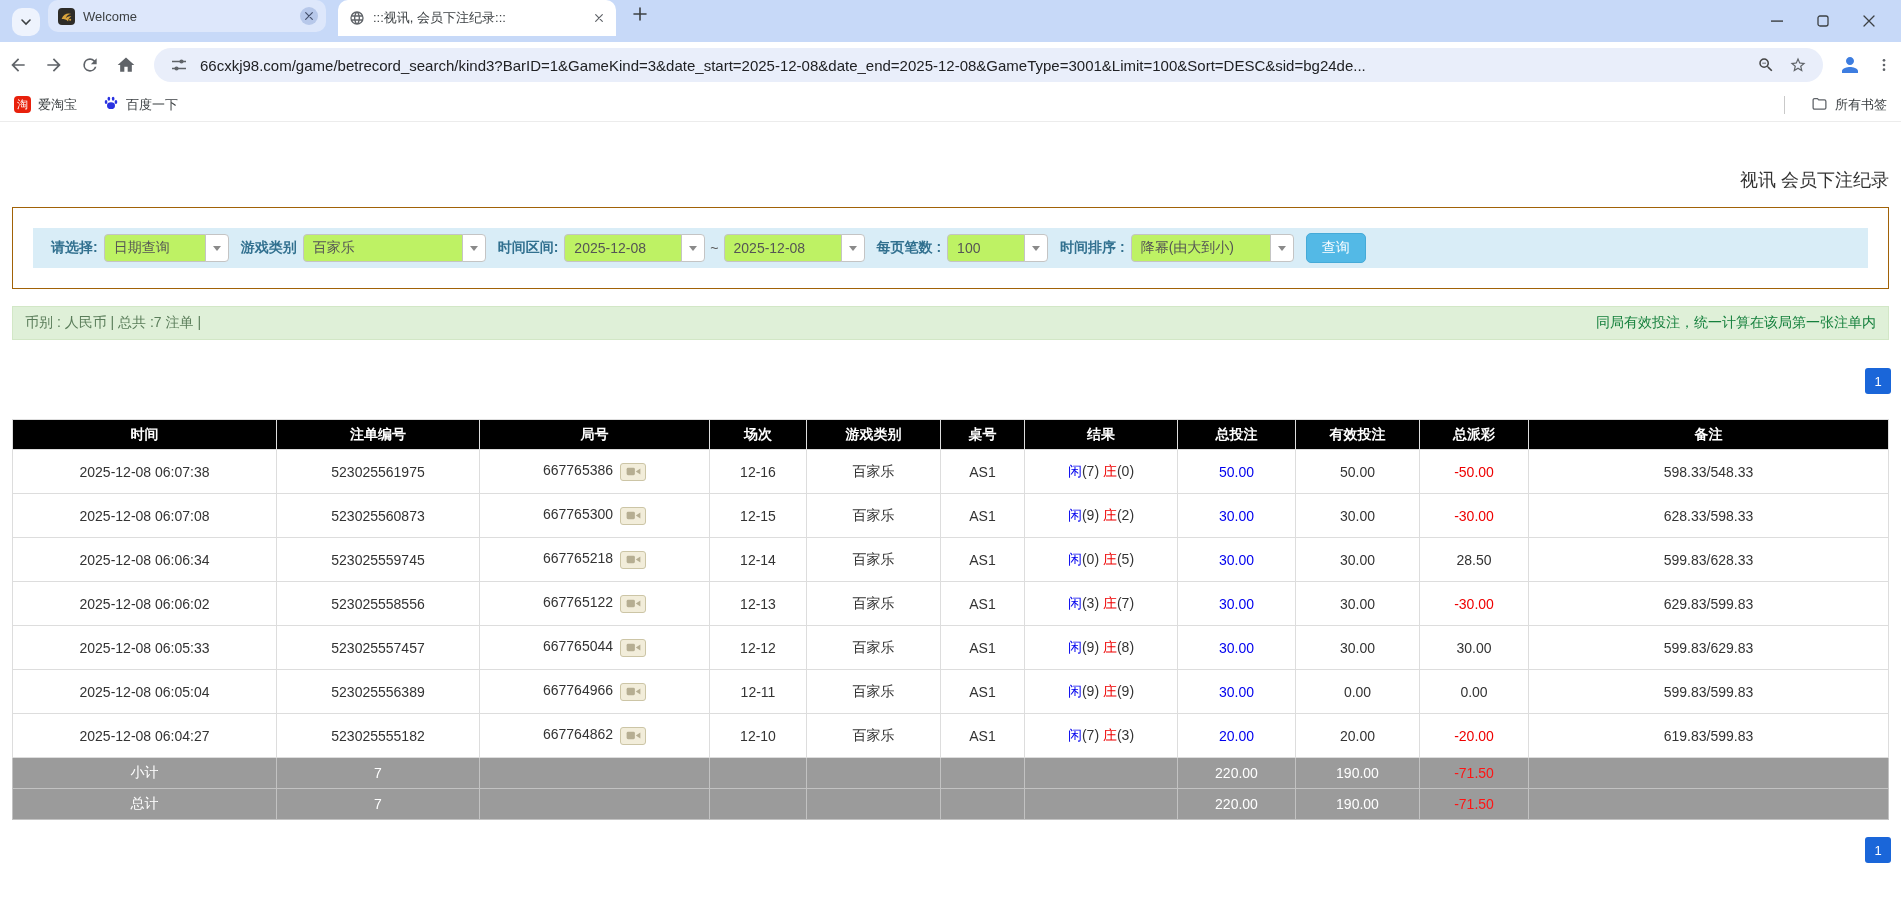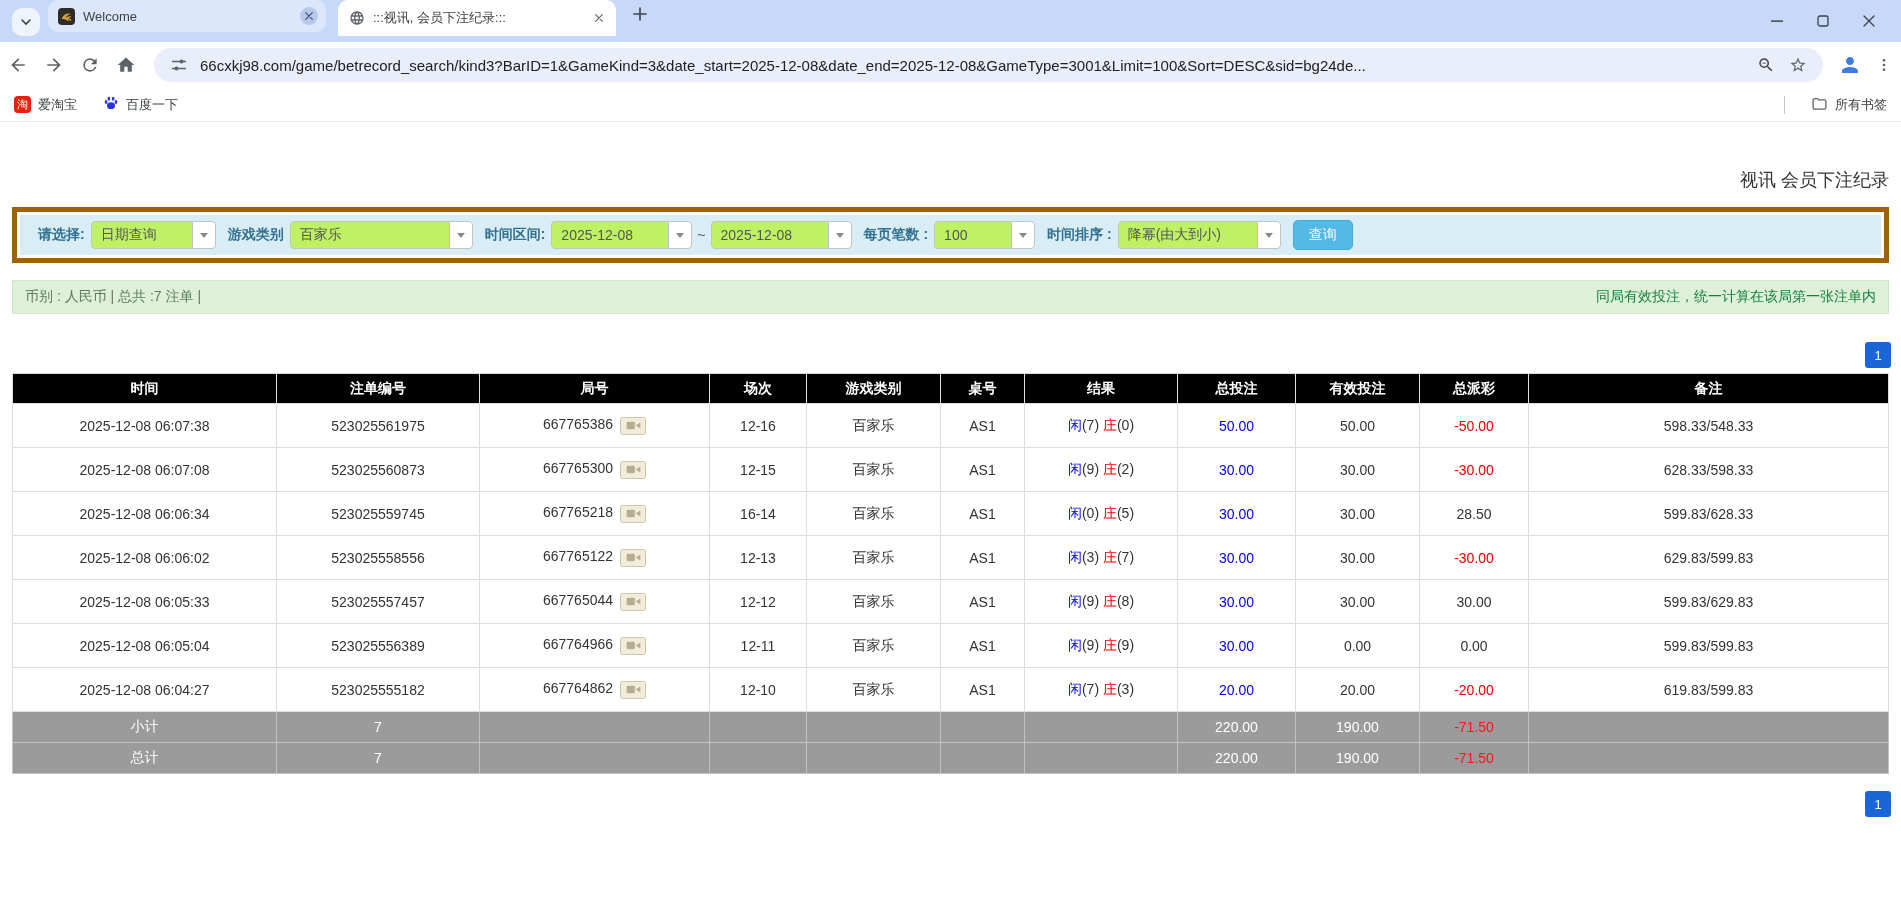--- a/index.html
+++ b/index.html
@@ -30,42 +30,42 @@
   .bookmarks{height:34px;background:#fff;display:flex;align-items:center;padding:0 14px;gap:26px;border-bottom:1px solid #ececec;}
   .bm{display:flex;align-items:center;gap:7px;font-size:13px;color:#3c4043;cursor:pointer;white-space:nowrap;}
   .bm-taobao-ico{width:17px;height:17px;background:#e8200c;color:#fff;font-size:11px;border-radius:4px;display:flex;align-items:center;justify-content:center;}
   .bm-spacer{flex:1;}
   .bm-divider{width:1px;height:18px;background:#c9c9c9;}
 
   
   .page{padding:0 12px;}
   .page-title{font-size:18px;font-weight:400;color:#333;margin:46px 0 0 2px;text-align:right;}
 
-  .filter-panel{margin-top:15px;border:5px solid #a16207;background:#fff;padding:3px;}
+  .filter-panel{margin-top:15px;border:1px solid #a16207;background:#fff;padding:20px;}
   .filter-bar{background:#d9edf7;height:40px;display:flex;align-items:center;padding:0 6px;}
   .flabel{color:#31708f;font-weight:bold;font-size:14px;margin:0 6px 0 12px;white-space:nowrap;}
   .combo{display:flex;height:28px;}
   .combo input{height:28px;border:1px solid #c4c4c4;border-radius:4px 0 0 4px;padding:0 9px;font-size:14px;color:#555;background:#bef264;outline:none;}
   .combo-arrow{width:24px;height:28px;border:1px solid #c4c4c4;margin-left:-1px;border-radius:0 4px 4px 0;background:#fff;display:flex;align-items:center;justify-content:center;cursor:pointer;}
   .tri{width:0;height:0;border-left:4px solid transparent;border-right:4px solid transparent;border-top:5px solid #8a8a8a;}
   .w-query input{width:102px;} .w-game input{width:160px;} .w-date input{width:118px;}
   .w-size input{width:78px;} .w-sort input{width:140px;}
   .tilde{color:#555;font-size:14px;margin:0 5px;}
   .search-btn{margin-left:12px;background:#53b9e6;color:#fff;border:1px solid #45aad8;border-radius:5px;height:30px;padding:0 15px;font-size:14px;cursor:pointer;}
 
   .summary-bar{margin-top:17px;background:#dff0d8;border:1px solid #d2e7c6;height:34px;display:flex;align-items:center;justify-content:space-between;padding:0 12px;font-size:14px;}
   .sum-left{color:#5a7d5a;}
   .sum-right{color:#15803d;}
 
   .pager{display:flex;justify-content:flex-end;}
   .pager.top{margin-top:28px;}
   .pager.bottom{margin-top:17px;}
   .page-btn{width:26px;height:26px;background:#1a66d9;color:#fff;border:none;border-radius:3px;font-size:13px;cursor:pointer;margin-right:-2px;}
 
-  table.records{width:100%;border-collapse:collapse;margin-top:5px;table-layout:fixed;}
+  table.records{width:100%;border-collapse:collapse;margin-top:25px;table-layout:fixed;}
   .records th{background:#000;color:#fff;font-size:14px;font-weight:bold;height:30px;border:1px solid #ddd;}
   .records td{height:44px;border:1px solid #ddd;text-align:center;font-size:14px;color:#333;overflow:hidden;white-space:nowrap;}
   .records .blue{color:#0000ee;}
   .records .neg{color:#ee0000;}
   .player{color:#0000ee;}
   .banker{color:#ee0000;}
   .round-cell span.num{margin-right:7px;}
   .round-icon{display:inline-flex;align-items:center;justify-content:center;width:26px;height:18px;background:#f2edda;border:1px solid #ccc5a6;border-radius:3px;vertical-align:middle;cursor:pointer;}
   tr.footer td{background:#9b9b9b;color:#fff;height:31px;border-color:#c2c2c2;}
   tr.footer td.neg-f{color:#ff1414;}
@@ -353,21 +353,21 @@
         </tr>
         <tr class="row">
           <td>2025-12-08 06:06:34</td>
           <td>523025559745</td>
           <td class="round-cell"><span class="num">667765218</span><span class="round-icon">
               <svg width="15" height="11" viewBox="0 0 16 12">
                 <rect x="0.5" y="2" width="9" height="8" rx="1.5" fill="#b6ae92"></rect>
                 <path d="M10.5 6l5-3.2v6.4z" fill="#b6ae92"></path>
               </svg>
             </span></td>
-          <td>16-14</td>
+          <td>12-14</td>
           <td>百家乐</td>
           <td>AS1</td>
           <td><span class="player">闲</span><span>(0)&nbsp;</span><span class="banker">庄</span><span>(5)</span></td>
           <td class="blue">30.00</td>
           <td>30.00</td>
           <td>28.50</td>
           <td>599.83/628.33</td>
         </tr>
         <tr class="row">
           <td>2025-12-08 06:06:02</td>

